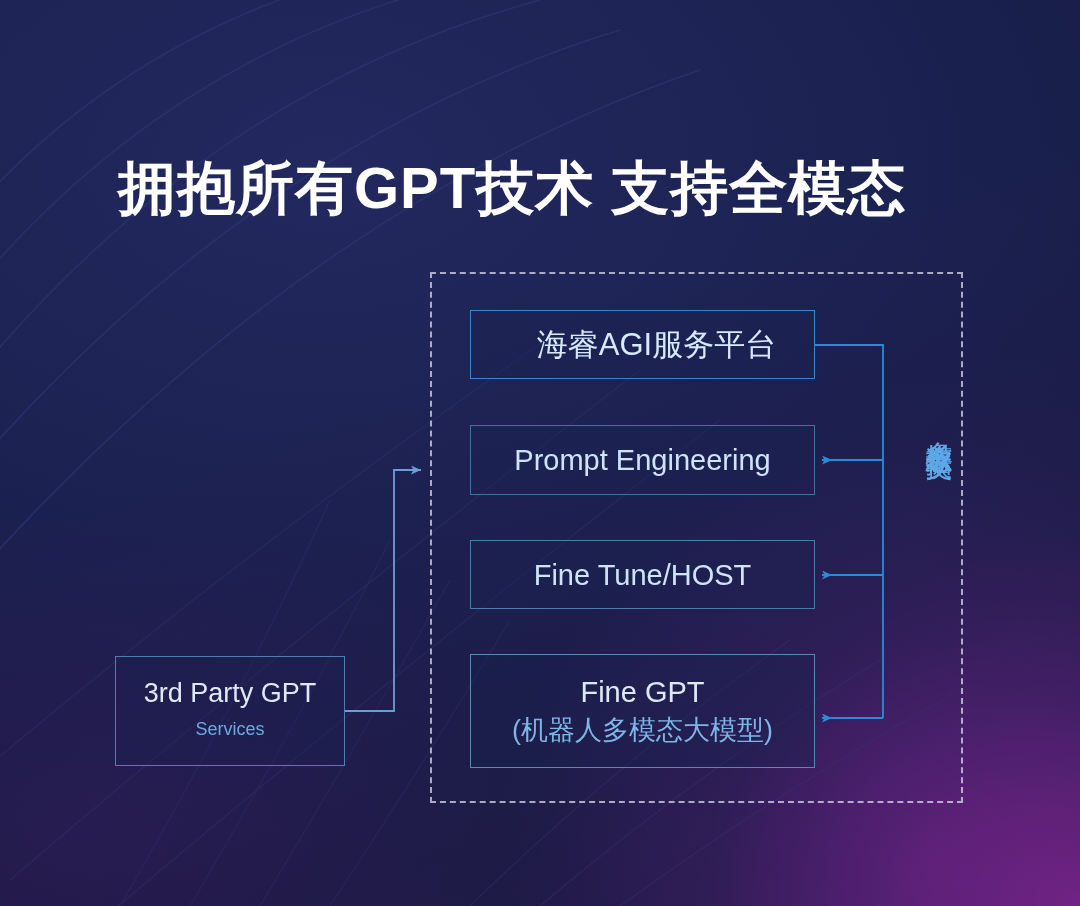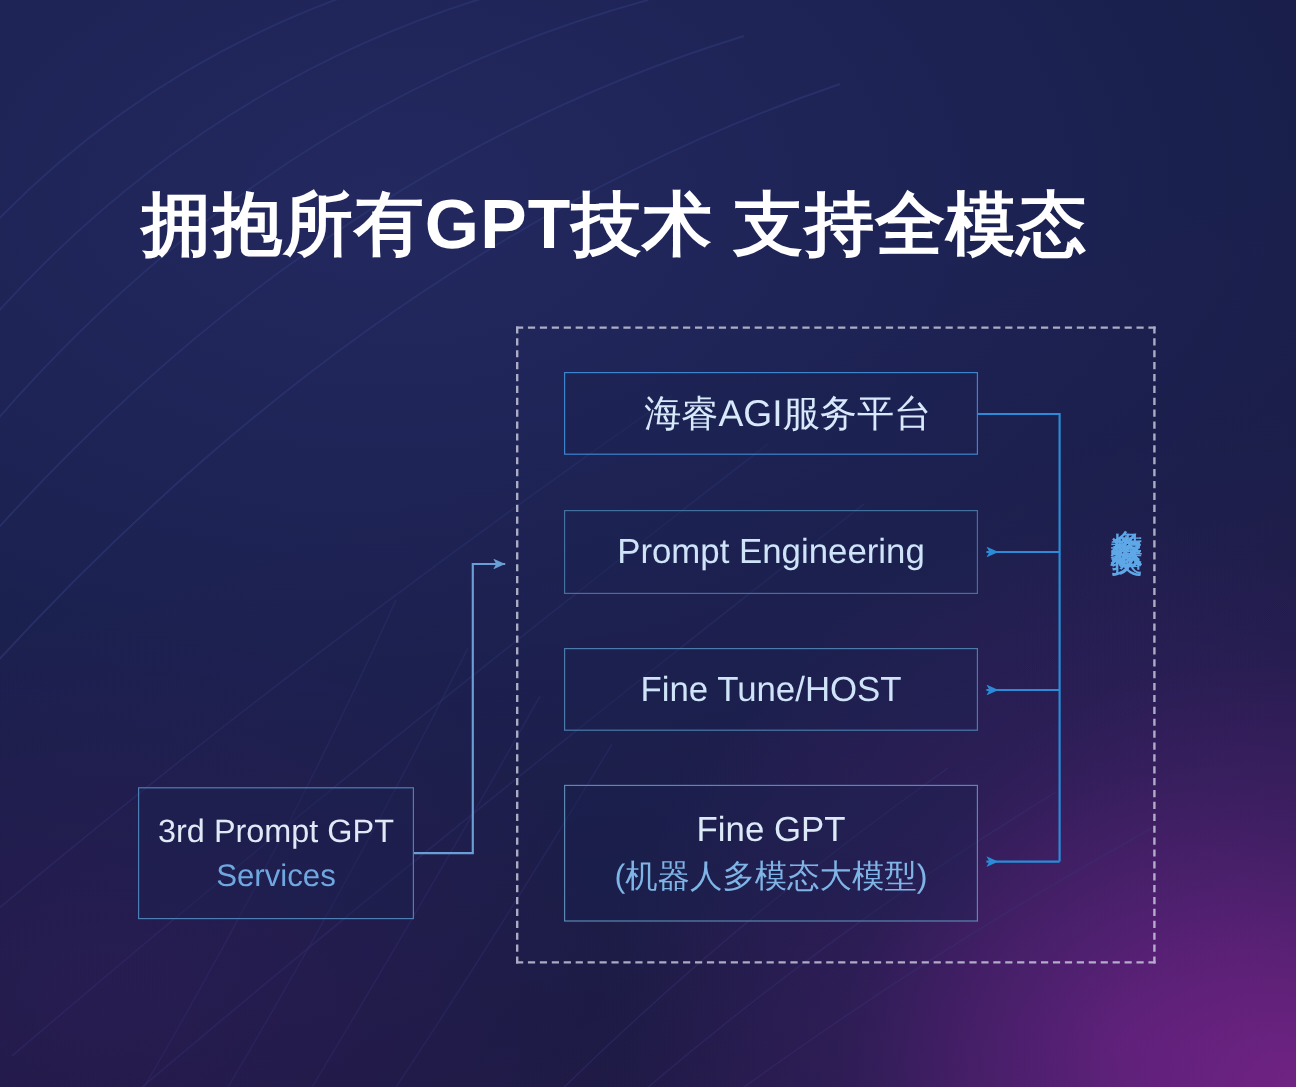--- a/index.html
+++ b/index.html
@@ -105,21 +105,21 @@
     line-height: 36px;
     font-weight: 400;
     white-space: nowrap;
   }
   .node.platform .node-label { color: #d7e9fb; font-size: 31px; }
   .node.prompt .node-label { color: #cfe4f8; font-size: 29px; }
   .node.finetune .node-label { color: #cfe4f8; font-size: 29px; }
   .node.robot .node-label-main { color: #dceaf8; font-size: 29px; line-height: 38px; }
   .node.robot .node-label-sub { color: #7fb4e6; font-size: 27px; line-height: 38px; }
   .node.thirdparty .node-label-main { color: #dfeaf6; font-size: 27px; line-height: 36px; }
-  .node.thirdparty .node-label-sub { color: #6fa8e0; font-size: 26px; line-height: 36px; }
+  .node.thirdparty .node-label-sub { color: #6fa8e0; font-size: 18px; line-height: 36px; }
 
   .side-label {
     position: absolute;
     left: 915px;
     top: 420px;
     width: 40px;
     color: #5fa8e8;
     font-size: 27px;
     line-height: 32px;
     letter-spacing: 2px;
@@ -189,21 +189,21 @@
     <div class="node finetune">
       <span class="node-label">Fine Tune/HOST</span>
     </div>
 
     <div class="node robot">
       <span class="node-label-main">Fine GPT</span>
       <span class="node-label-sub">(机器人多模态大模型)</span>
     </div>
 
     <div class="node thirdparty">
-      <span class="node-label-main">3rd Prompt GPT</span>
+      <span class="node-label-main">3rd Party GPT</span>
       <span class="node-label-sub">Services</span>
     </div>
 
     <div class="side-label">多模态数据交换</div>
 
     <div class="connectors">
       <svg viewBox="0 0 1080 906" xmlns="http://www.w3.org/2000/svg">
         <defs>
           <marker id="arrowLeft" markerWidth="11" markerHeight="9" refX="10" refY="4.5" orient="auto" markerUnits="userSpaceOnUse">
             <path d="M 10 0 L 0 4.5 L 10 9 L 7.5 4.5 Z" fill="#2b8bd8"></path>

